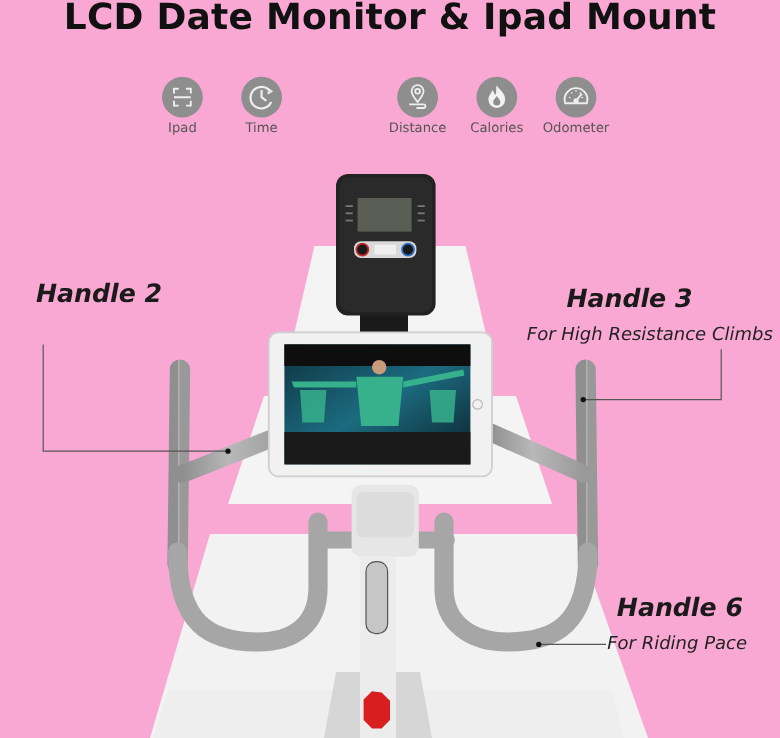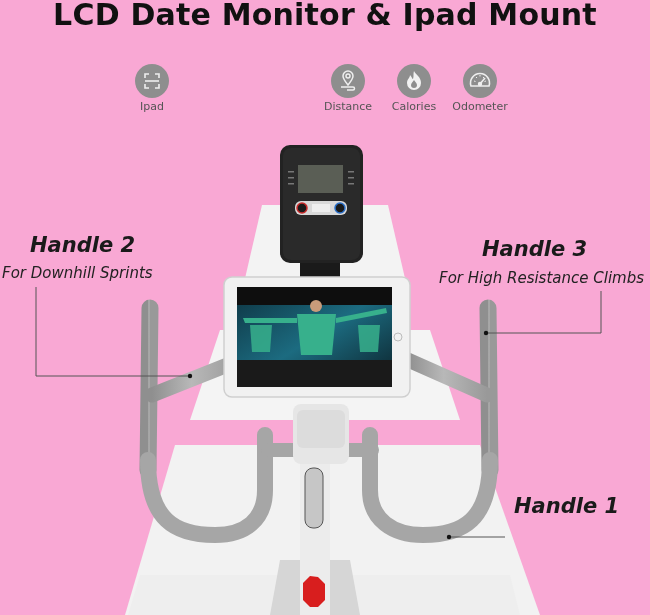--- a/index.html
+++ b/index.html
@@ -25,20 +25,32 @@
     <div class="feat" style="left:-10px">
       <div class="circ">
         <svg width="34" height="34">
             <g fill="none" stroke="#eee" stroke-width="1.6">
               <path d="M10 14 V10 H14 M20 10 H24 V14 M24 20 V24 H20 M14 24 H10 V20"></path>
               <line x1="10" y1="17" x2="24" y2="17"></line>
             </g>
           </svg>
       </div>
       <div class="lbl">Ipad</div>
+    </div>
+    <div class="feat" style="left:56px">
+      <div class="circ">
+        <svg width="34" height="34">
+            <g fill="none" stroke="#eee" stroke-width="1.8">
+              <path d="M24 12 A9 9 0 1 0 25 21"></path>
+              <path d="M17 11 V17 L21 20"></path>
+              <path d="M22 10 L25 12 L22 14"></path>
+            </g>
+          </svg>
+      </div>
+      <div class="lbl">Time</div>
     </div>
     <div class="feat" style="left:186px">
       <div class="circ">
         <svg width="34" height="34">
             <g fill="none" stroke="#eee" stroke-width="1.5">
               <path d="M17 21 C13 16 12 14 12 12 A5 5 0 0 1 22 12 C22 14 21 16 17 21 Z"></path>
               <circle cx="17" cy="12" r="2"></circle>
               <path d="M10 23 H22 A1.5 1.5 0 0 1 22 26 H16"></path>
             </g>
           </svg>
@@ -149,19 +161,19 @@
       <path d="M450 537 L505 537"></path>
     </g>
     <g fill="#111">
       <circle cx="190" cy="376" r="2.2"></circle>
       <circle cx="486" cy="333" r="2.2"></circle>
       <circle cx="449" cy="537" r="2.2"></circle>
     </g>
   </svg>
 
   <div class="callout-h" style="left:30px; top:233px;">Handle 2</div>
-  <div class="callout-s" style="left:2px; top:264px;">For Downhill Sprints</div>
 
-  <div class="callout-h" style="left:482px; top:237px;">Handle 3</div>
+  <div class="callout-h" style="left:472px; top:237px;">Handle 3</div>
   <div class="callout-s" style="left:439px; top:269px;">For High Resistance Climbs</div>
 
-  <div class="callout-h" style="left:514px; top:494px;">Handle 1</div>
+  <div class="callout-h" style="left:514px; top:494px;">Handle 6</div>
+  <div class="callout-s" style="left:506px; top:527px;">For Riding Pace</div>
 </div>
 
 </body></html>

